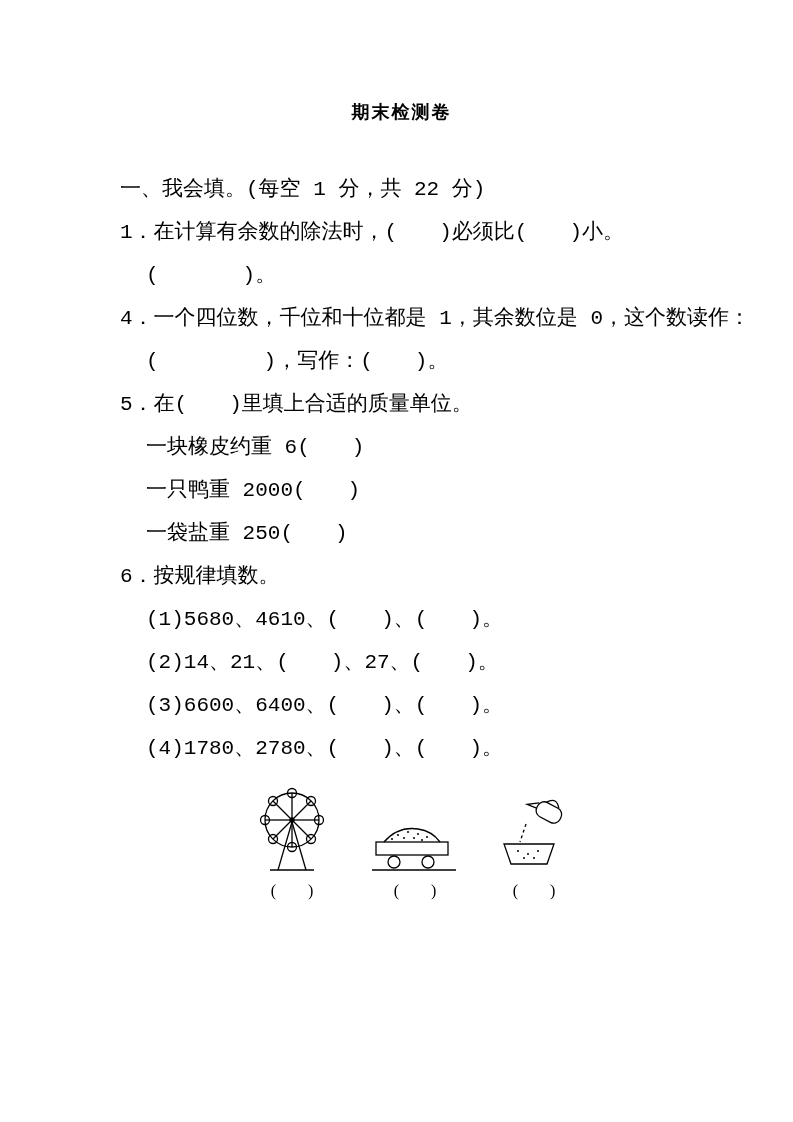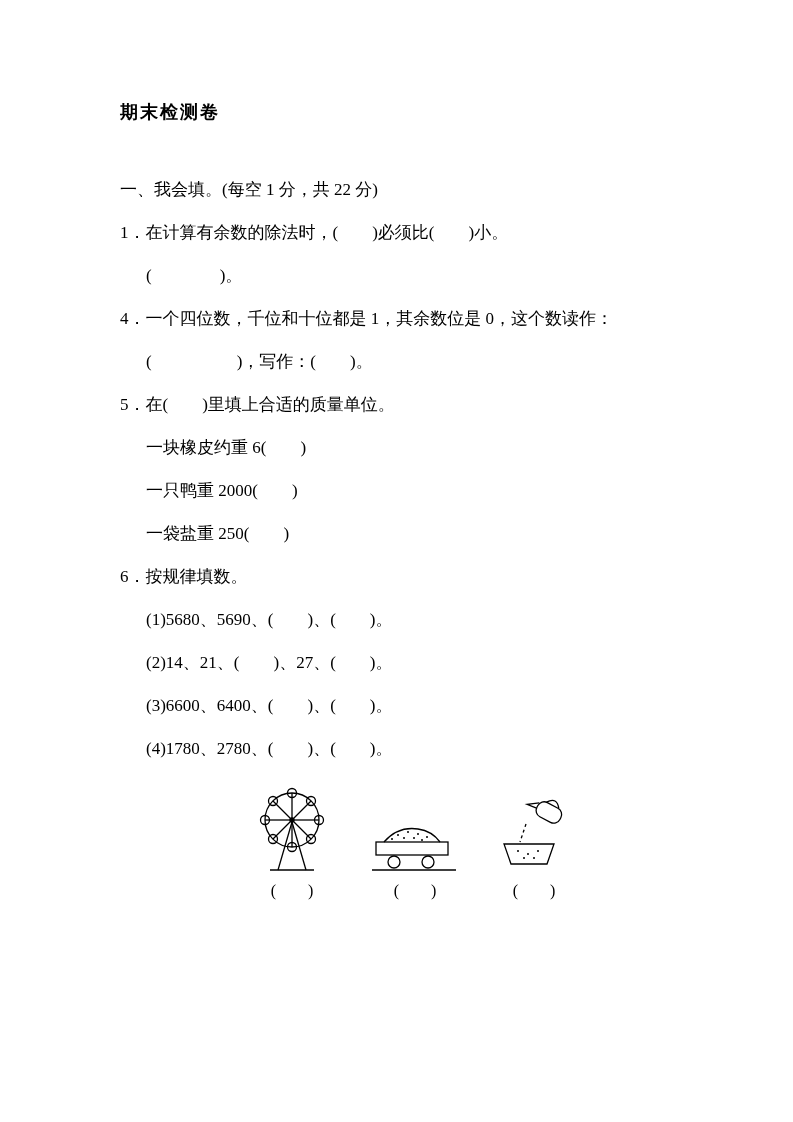--- a/index.html
+++ b/index.html
@@ -9,31 +9,32 @@
     width: 793px;
     height: 1122px;
     margin: 0 auto;
     background: #ffffff;
     color: #000000;
     font-family: "Liberation Serif", "DejaVu Serif", serif;
     padding: 100px 110px 40px 120px;
     overflow: hidden;
   }
   .title {
-    text-align: left;
+    text-align: center;
     font-size: 18px;
     font-weight: bold;
     letter-spacing: 2px;
     margin-bottom: 56px;
   }
   .line {
-    font-size: 17px;
+    font-size: 21px;
     line-height: 20px;
     margin-bottom: 23px;
     white-space: nowrap;
+    font-family: Liberation Mono, monospace;
   }
   .indent { padding-left: 26px; }
   .figures-row {
     display: flex;
     align-items: flex-end;
     gap: 36px;
     margin: 14px 0 0 130px;
   }
   .figure {
     display: flex;
@@ -63,21 +64,21 @@
 
   <p class="line">4．一个四位数，千位和十位都是 1，其余数位是 0，这个数读作：</p>
   <p class="line indent">(　　　　　)，写作：(　　)。</p>
 
   <p class="line">5．在(　　)里填上合适的质量单位。</p>
   <p class="line indent">一块橡皮约重 6(　　)</p>
   <p class="line indent">一只鸭重 2000(　　)</p>
   <p class="line indent">一袋盐重 250(　　)</p>
 
   <p class="line">6．按规律填数。</p>
-  <p class="line indent">(1)5680、5690、(　　)、(　　)。</p>
+  <p class="line indent">(1)5680、4610、(　　)、(　　)。</p>
   <p class="line indent">(2)14、21、(　　)、27、(　　)。</p>
   <p class="line indent">(3)6600、6400、(　　)、(　　)。</p>
   <p class="line indent">(4)1780、2780、(　　)、(　　)。</p>
 
 
   <div class="figures-row">
 
     <div class="figure">
       <span>
         <svg width="84" height="92" viewBox="0 0 84 92">

